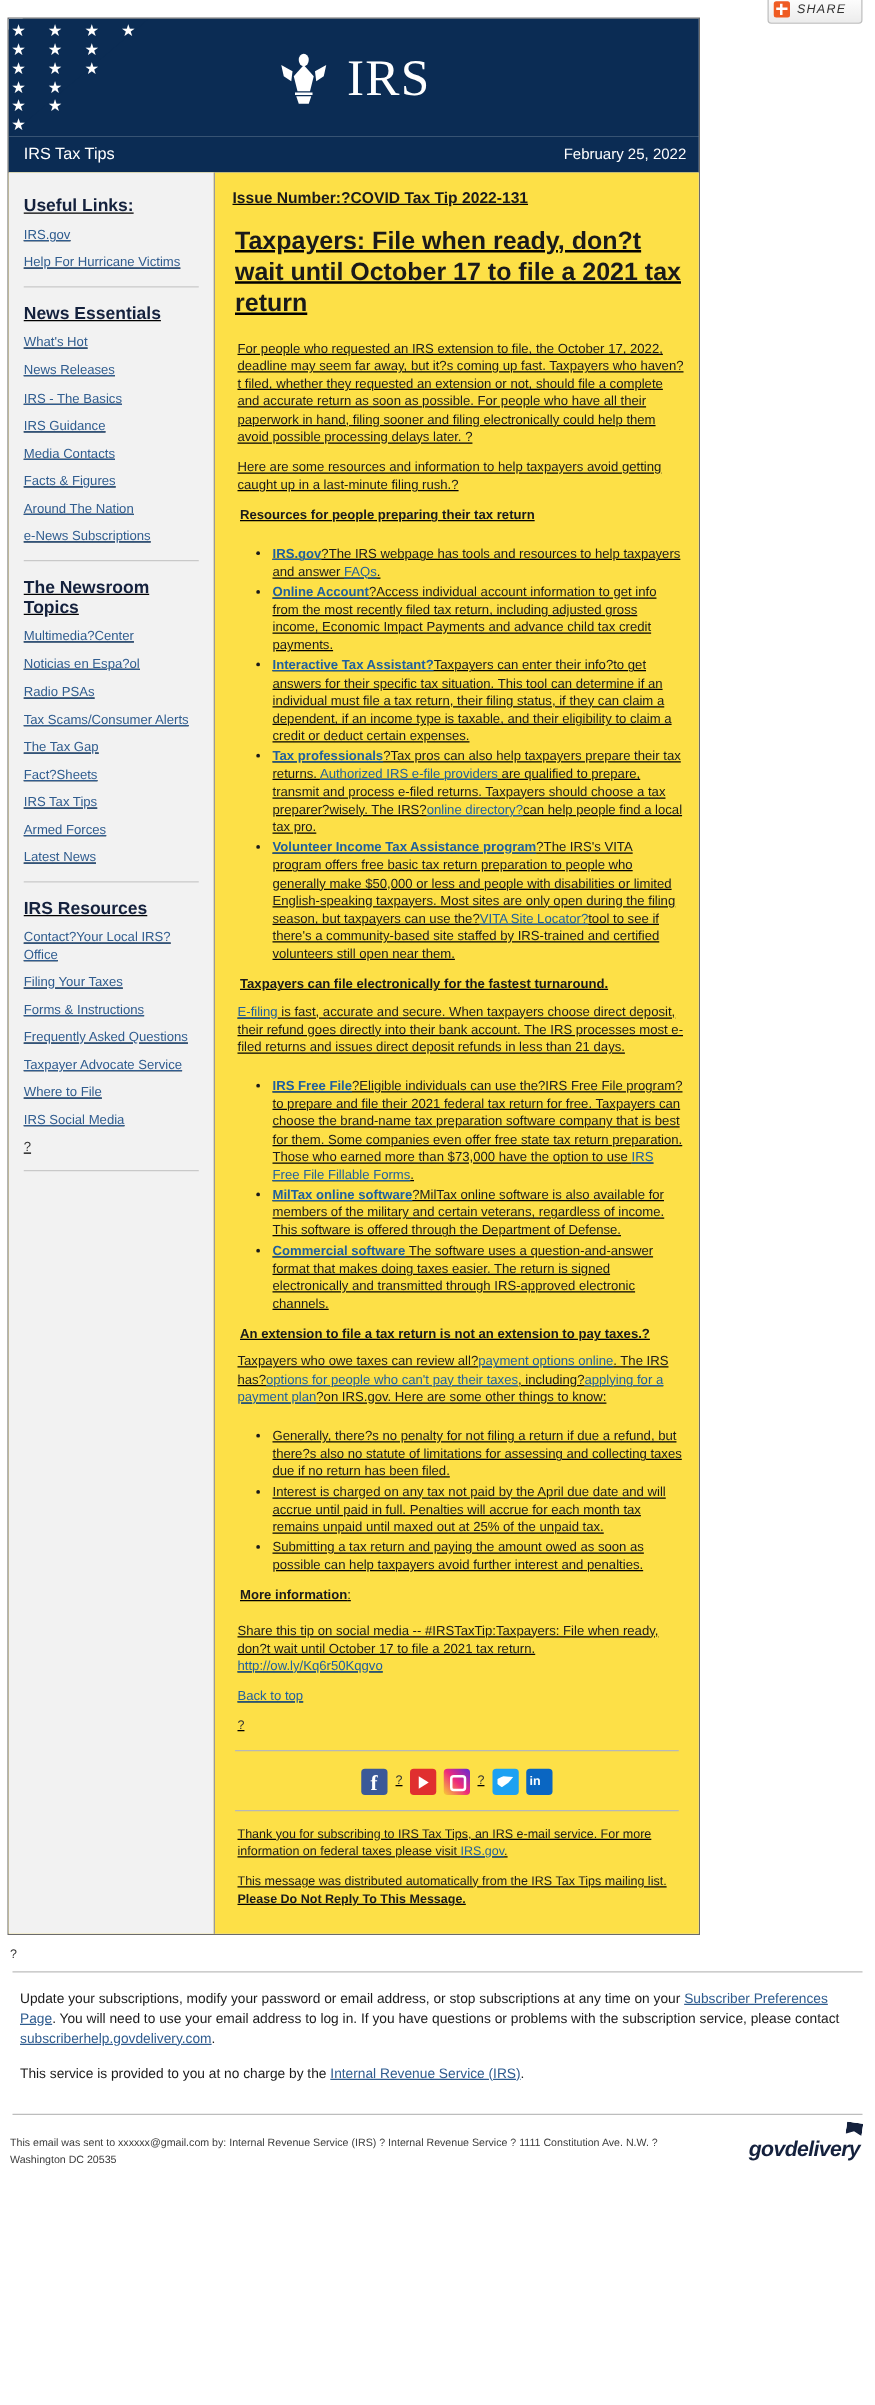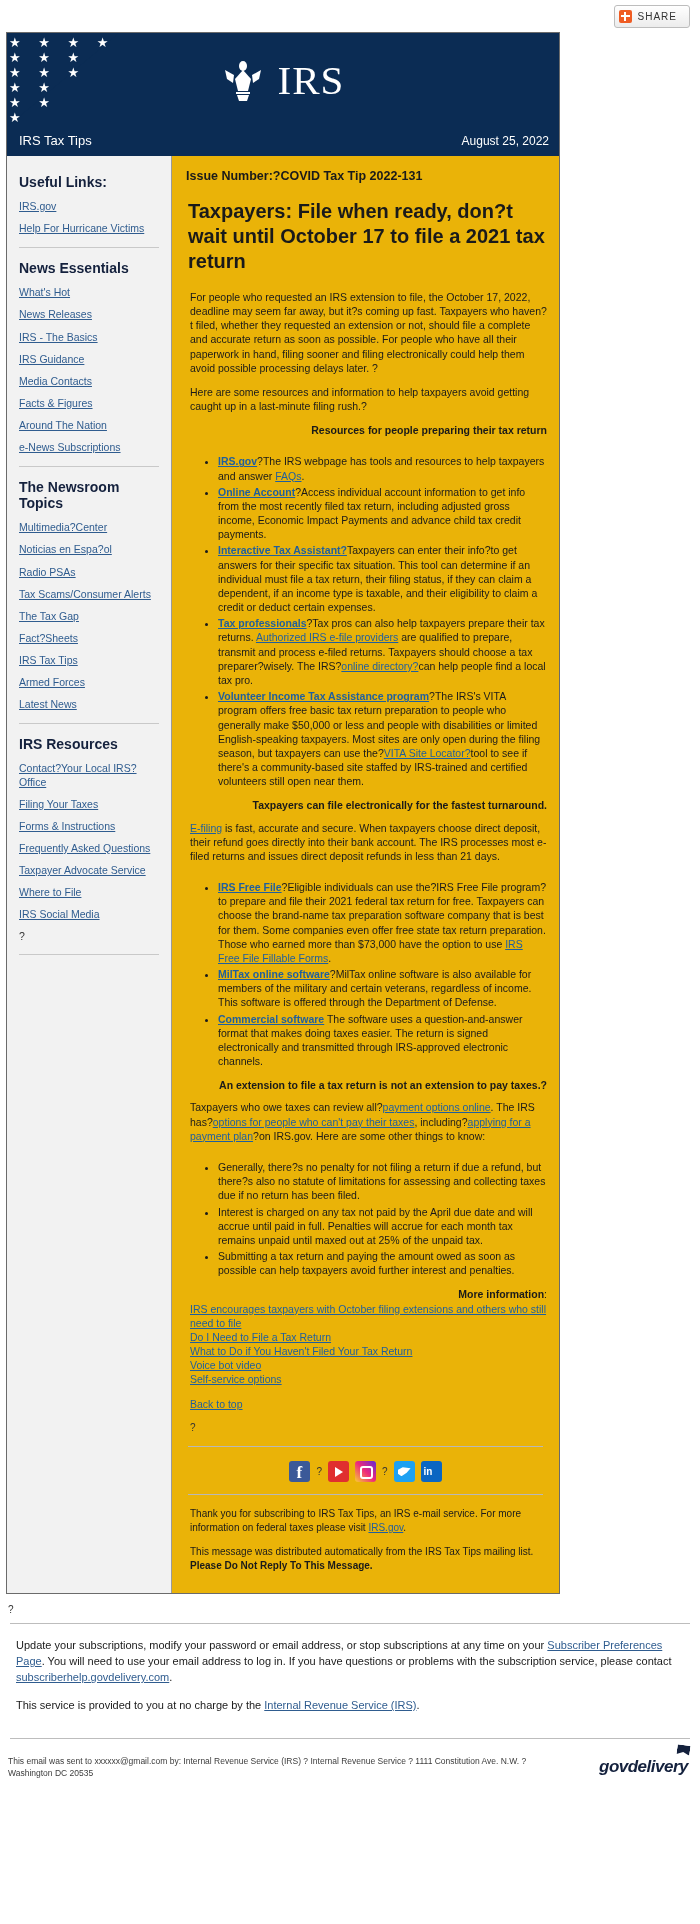--- a/index.html
+++ b/index.html
@@ -4,23 +4,24 @@
 <style>
   html, body {
     margin: 0; padding: 0;
     background: #ffffff;
     font-family: "Liberation Sans", sans-serif;
   }
   body { width: 700px; }
 
   
   .share-bar {
-    height: 32px;
+    height: 14px;
     display: flex; align-items: center; justify-content: flex-end;
     padding-right: 10px;
+    font-style: italic;
   }
   .share-btn {
     display: inline-flex; align-items: center; gap: 6px;
     border: 1px solid #bdbdbd; border-radius: 3px;
     background: linear-gradient(#ffffff, #ececec);
     padding: 2px 12px 2px 4px; height: 17px;
     font-size: 10px; letter-spacing: 1px; color: #333;
   }
   .share-plus {
     width: 13px; height: 13px; background: #ef5c23; border-radius: 2px;
@@ -63,21 +64,21 @@
 
   
   .title-strip {
     background: #0b2c54; color: #ffffff;
     display: flex; align-items: center; justify-content: space-between;
     padding: 6px 10px 8px 12px; font-size: 13px;
   }
   .title-strip .date { font-size: 12px; }
 
   
-  .cols { display: flex; align-items: stretch; background: #eab308; }
+  .cols { display: flex; align-items: stretch; background: #fde047; text-decoration: underline; }
   .sidebar {
     width: 164px; flex: 0 0 164px; background: #f2f2f2;
     padding: 8px 8px 20px 12px; box-sizing: border-box;
   }
   .sidebar h3 {
     margin: 10px 0 10px 0; font-size: 14px; color: #14213d; font-weight: bold;
   }
   .sidebar a {
     display: block; margin: 9px 0; font-size: 10.5px;
     color: #2f5c8f; text-decoration: underline; line-height: 1.25;
@@ -88,21 +89,21 @@
   .main {
     flex: 1; border-left: 1px solid #9a9a9a; padding: 10px 12px 10px 12px;
     box-sizing: border-box; font-size: 10.5px; color: #1a1a1a; line-height: 1.35;
   }
   .issue-number { font-weight: bold; font-size: 12.5px; margin: 2px 0 14px 2px; }
   .headline {
     font-weight: bold; font-size: 20px; line-height: 1.25;
     margin: 0 0 16px 0; padding-left: 4px;
   }
   .main p { margin: 0 0 10px 2px; padding-left: 4px; }
-  .main .sub { font-weight: bold; margin: 0 0 8px 4px; text-align: right; }
+  .main .sub { font-weight: bold; margin: 0 0 8px 4px; }
   .main ul { margin: 17px 0 10px 0; padding-left: 34px; }
   .main li { margin-bottom: 2px; }
   .main a { color: #1f5f9e; text-decoration: underline; }
   .main a.bold { font-weight: bold; }
   .morelinks a { display: block; }
 
   .rule { border: 0; border-top: 1px solid #b8b8b8; margin: 12px 4px; }
 
   .social-row {
     display: flex; justify-content: center; align-items: center;
@@ -186,21 +187,21 @@
           <rect x="14" y="35" width="14" height="2"></rect>
           <path d="M15 38 L27 38 L25 44 L17 44 Z"></path>
         </g>
       </svg>
       <span class="irs-word">IRS</span>
     </div>
   </div>
 
   <div class="title-strip">
     <span>IRS Tax Tips</span>
-    <span class="date">August 25, 2022</span>
+    <span class="date">February 25, 2022</span>
   </div>
 
   <div class="cols">
 
     <div class="sidebar">
 
       <h3>Useful Links:</h3>
       <a>IRS.gov</a>
       <a>Help For Hurricane Victims</a>
       <hr>
@@ -286,28 +287,22 @@
       <p class="sub">An extension to file a tax return is not an extension to pay taxes.?</p>
       <p><span>Taxpayers who owe taxes can review all?</span><a>payment options online</a><span>. The IRS has?</span><a>options for people who can't pay their taxes</a><span>, including?</span><a>applying for a payment plan</a><span>?on IRS.gov. Here are some other things to know:</span></p>
 
       <ul>
         <li>Generally, there?s no penalty for not filing a return if due a refund, but there?s also no statute of limitations for assessing and collecting taxes due if no return has been filed.</li>
         <li>Interest is charged on any tax not paid by the April due date and will accrue until paid in full. Penalties will accrue for each month tax remains unpaid until maxed out at 25% of the unpaid tax.</li>
         <li>Submitting a tax return and paying the amount owed as soon as possible can help taxpayers avoid further interest and penalties.</li>
       </ul>
 
       <p class="sub" style="margin-bottom:0"><span>More information</span><span style="font-weight:normal">:</span></p>
-      <p class="morelinks">
-        <a>IRS encourages taxpayers with October filing extensions and others who still need to file</a>
-        <a>Do I Need to File a Tax Return</a>
-        <a>What to Do if You Haven't Filed Your Tax Return</a>
-        <a>Voice bot video</a>
-        <a>Self-service options</a>
-      </p>
-
+
+      <p style="margin-top:14px"><span>Share this tip on social media -- #IRSTaxTip:Taxpayers: File when ready, don?t wait until October 17 to file a 2021 tax return. </span><a>http://ow.ly/Kq6r50Kqgvo</a></p>
 
       <p><a>Back to top</a></p>
       <p class="q-mark">?</p>
 
       <hr class="rule">
 
       <div class="social-row">
         <span class="sicon s-fb"></span>
         <span class="q-mark">?</span>
         <span class="sicon s-yt"></span>

